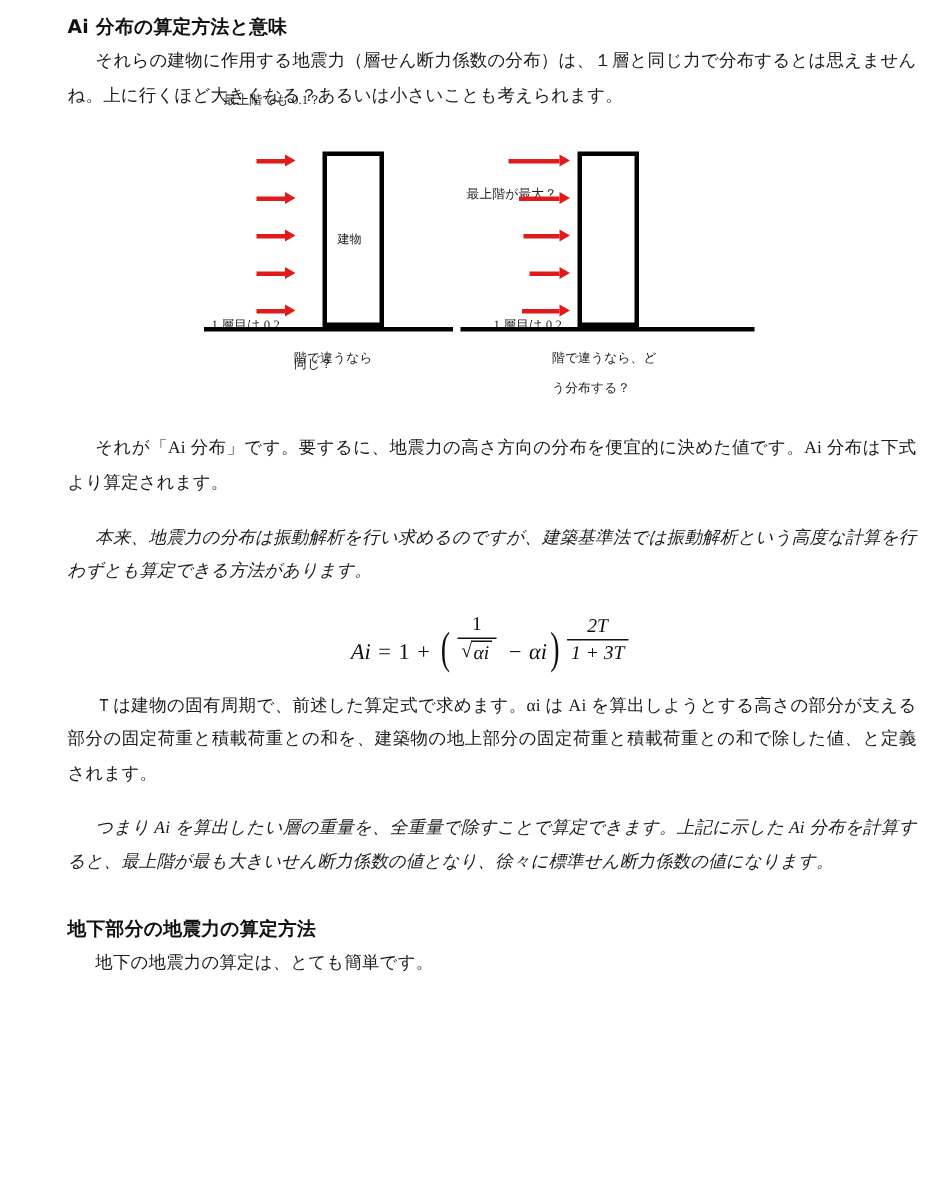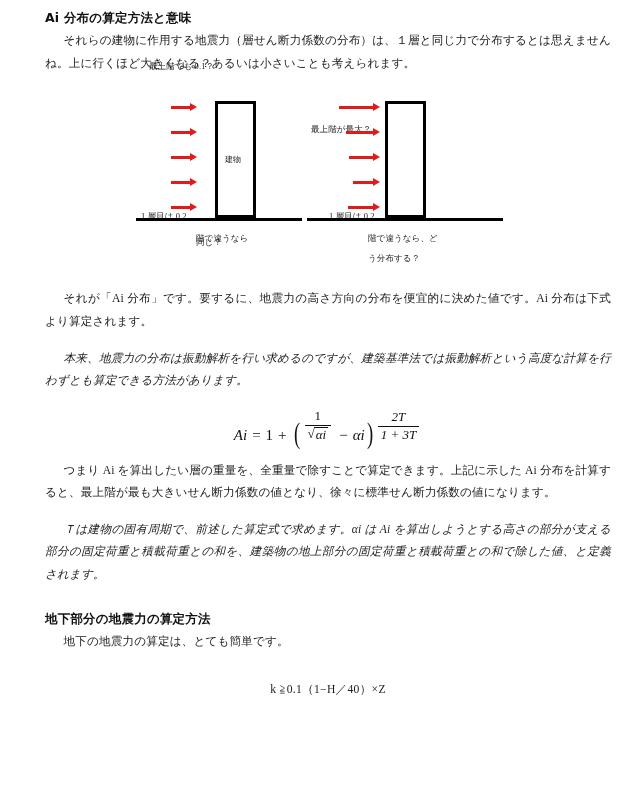--- a/index.html
+++ b/index.html
@@ -292,27 +292,26 @@
         <span class="mi">αi</span>
         <span class="paren">)</span>
         <span class="frac">
           <span class="num mi">2T</span>
           <span class="bar"></span>
           <span class="den mi">1 + 3T</span>
         </span>
       </span>
     </div>
 
+    <p class="para">Ｔは建物の固有周期で、前述した算定式で求めます。αi は Ai を算出しようとする高さの部分が支える部分の固定荷重と積載荷重との和を、建築物の地上部分の固定荷重と積載荷重との和で除した値、と定義されます。</p>
+
     <p class="para">つまり Ai を算出したい層の重量を、全重量で除すことで算定できます。上記に示した Ai 分布を計算すると、最上階が最も大きいせん断力係数の値となり、徐々に標準せん断力係数の値になります。</p>
 
-    <p class="para">Ｔは建物の固有周期で、前述した算定式で求めます。αi は Ai を算出しようとする高さの部分が支える部分の固定荷重と積載荷重との和を、建築物の地上部分の固定荷重と積載荷重との和で除した値、と定義されます。</p>
-
     <div class="gap-lg"></div>
 
     <h2 class="heading">地下部分の地震力の算定方法</h2>
 
     <p class="para">地下の地震力の算定は、とても簡単です。</p>
 
-    <div class="formula-plain">k ≧0.1（1−H／40）×Z</div>
 
   </div>
 
 </div>
 
 </body></html>

